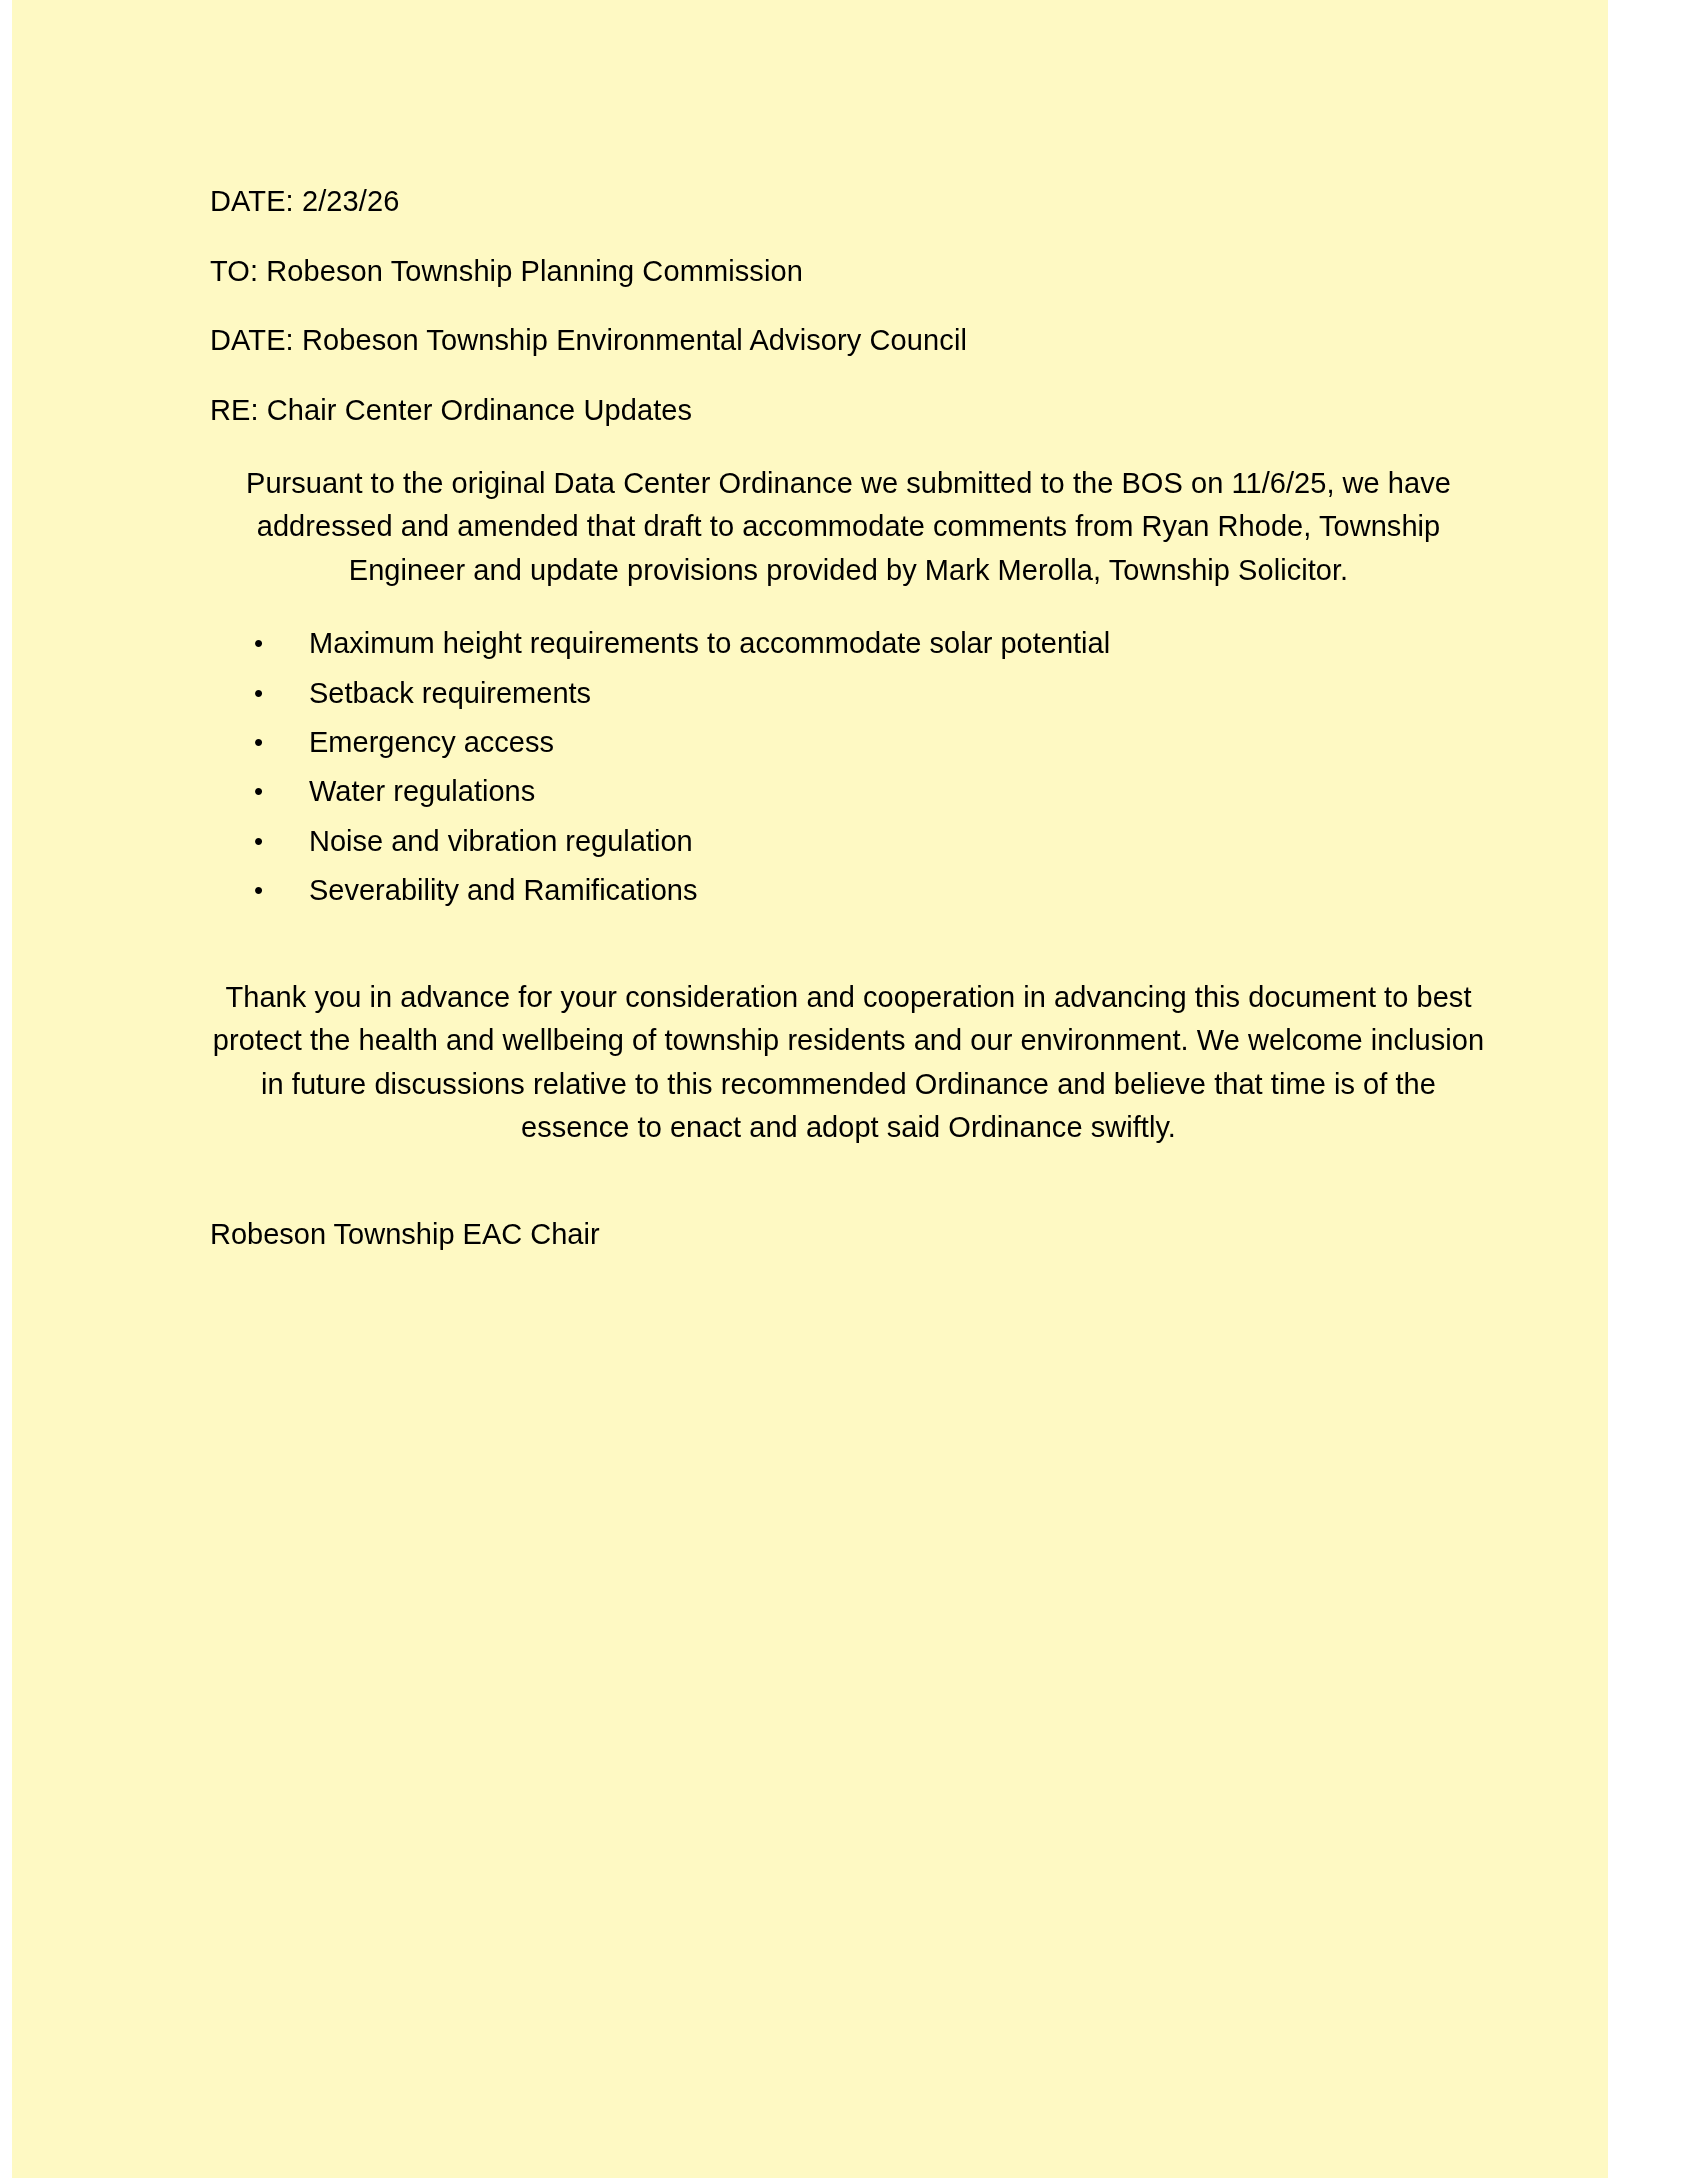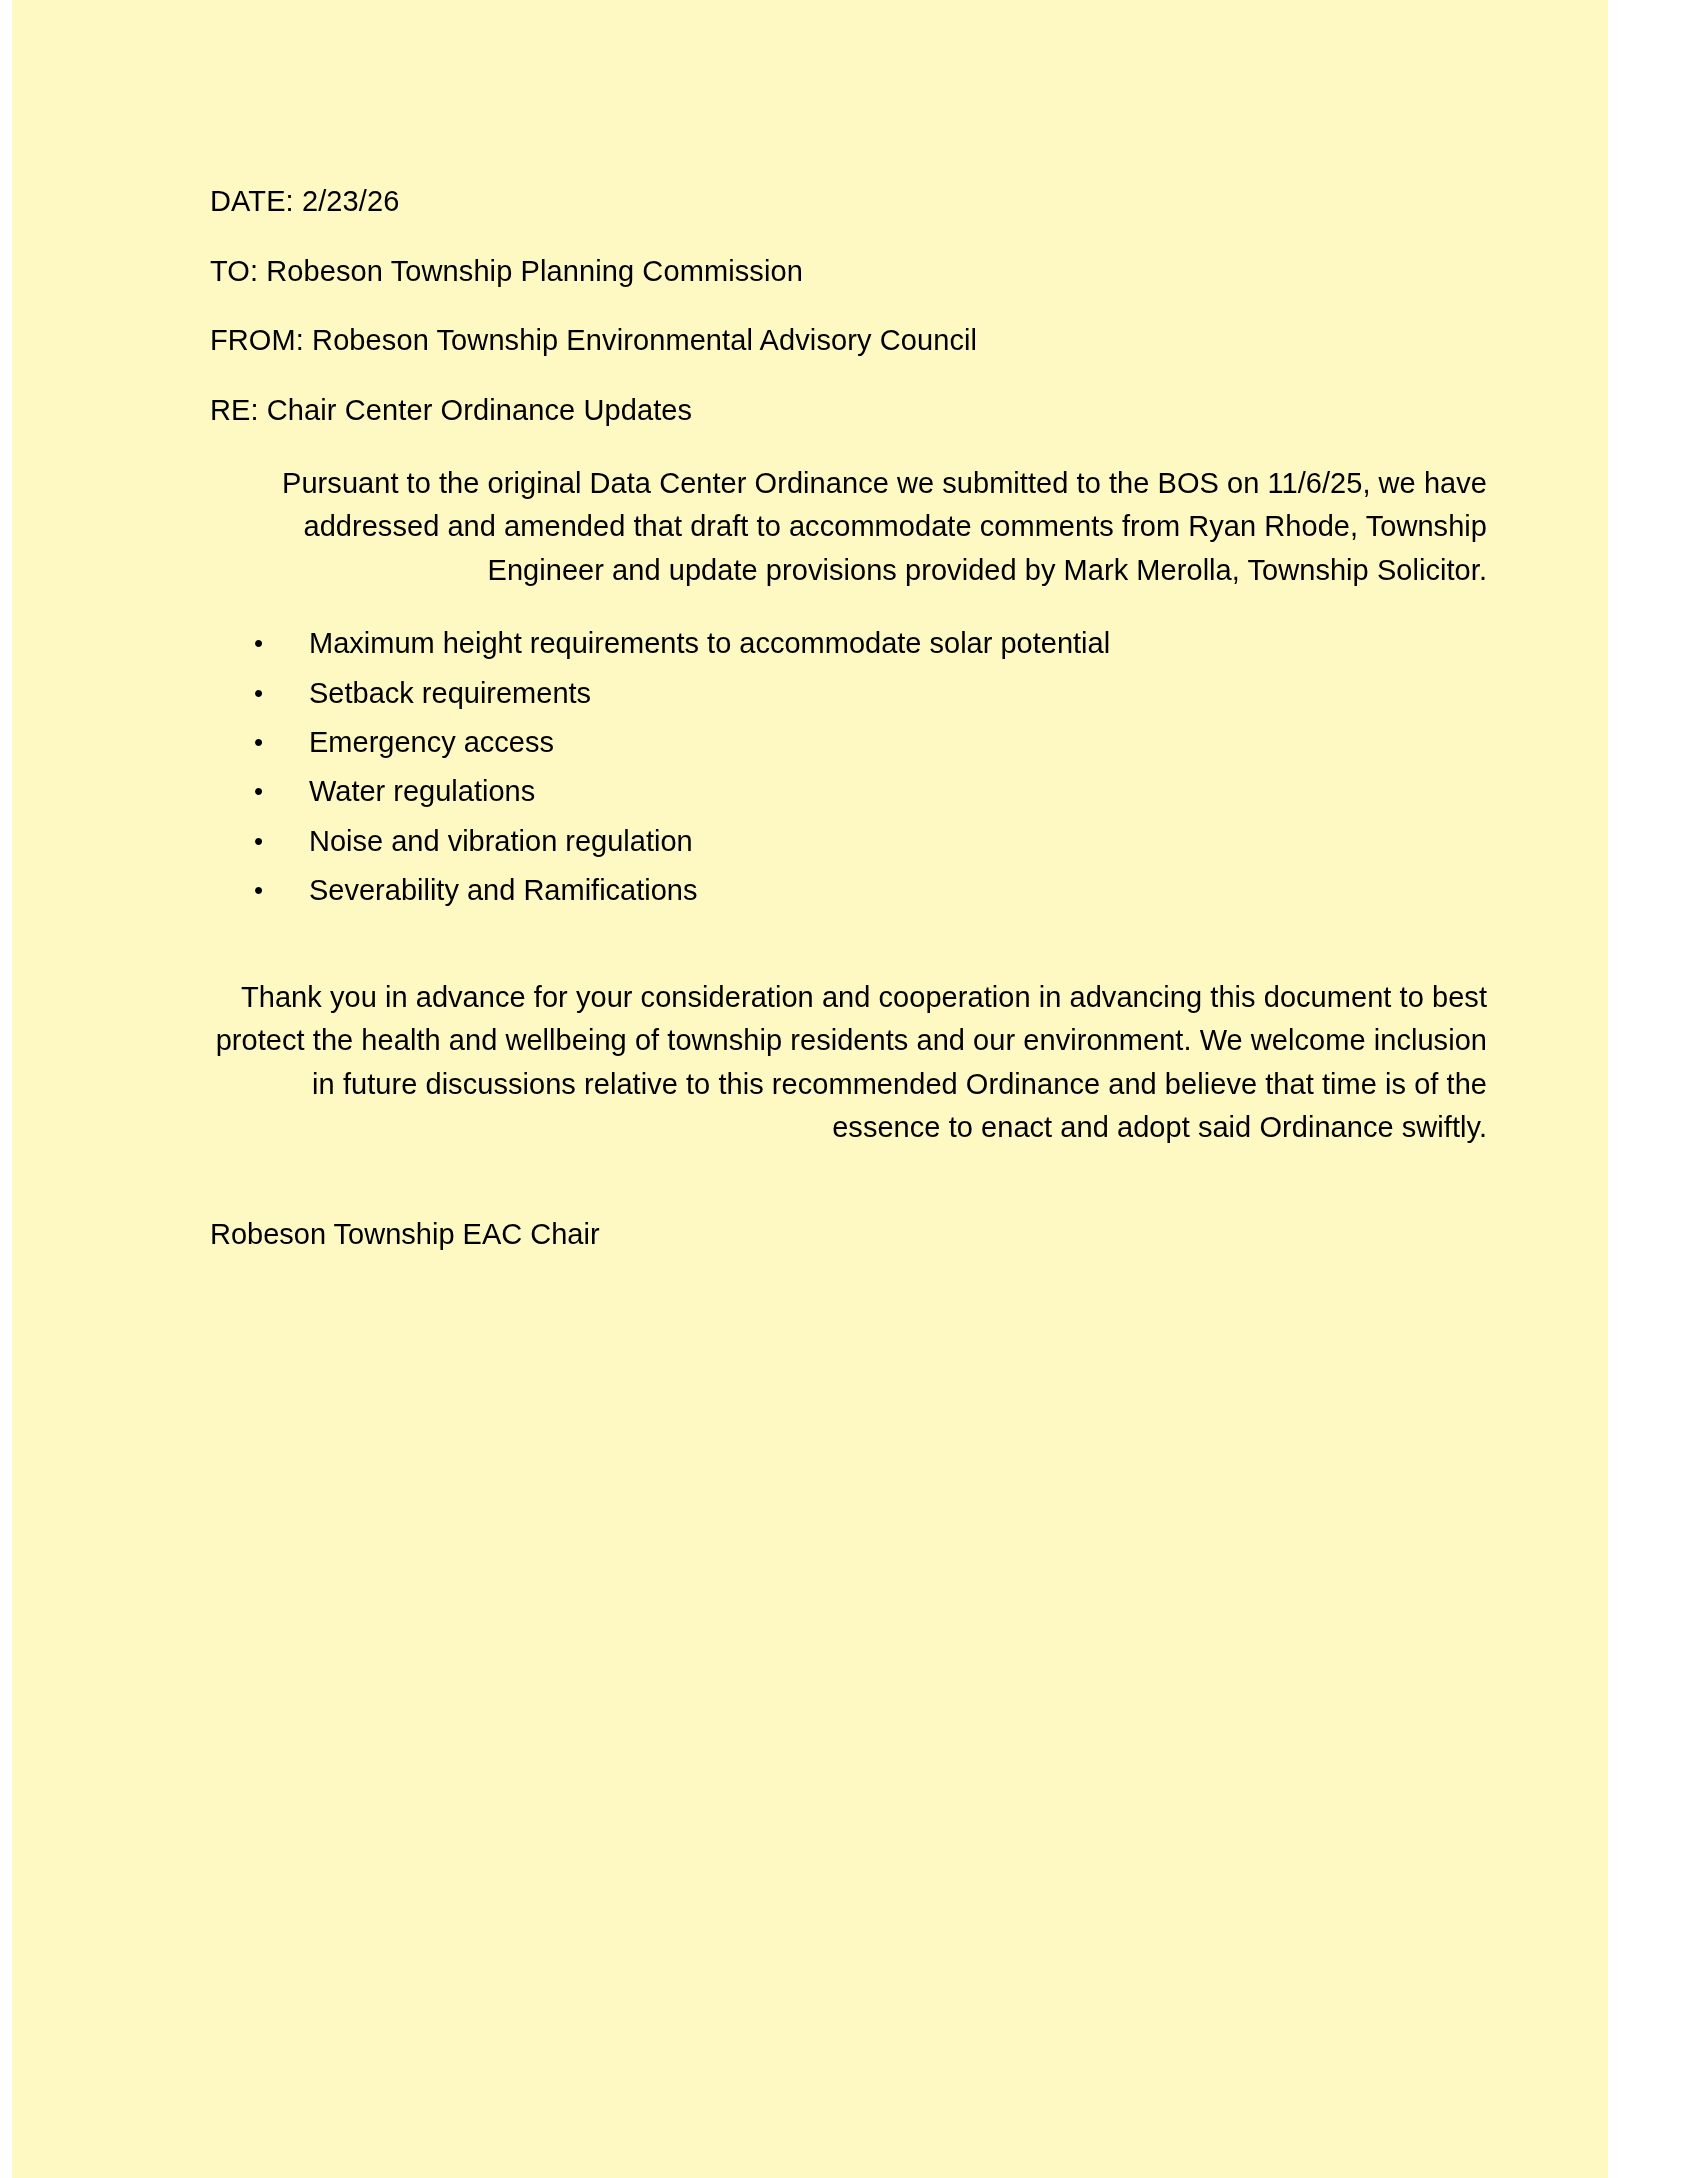--- a/index.html
+++ b/index.html
@@ -31,21 +31,21 @@
     line-height: 1.30;
     margin: 0 0 32px 0;
     letter-spacing: 0.1px;
     white-space: nowrap;
   }
   .para {
     font-size: 29px;
     line-height: 1.50;
     margin: 0 0 30px 0;
     letter-spacing: 0.05px;
-    text-align: right;
+    text-align: center;
   }
   .para-intro {
     margin-bottom: 34px;
   }
   .bullet-list {
     list-style: none;
     margin: 14px 0 0 0;
     padding: 0;
   }
   .bullet-item {
@@ -76,21 +76,21 @@
   }
 </style>
 </head>
 <body>
 
 <div class="page">
   <div class="content">
 
     <p class="memo-line">DATE: 2/23/26</p>
     <p class="memo-line">TO: Robeson Township Planning Commission</p>
-    <p class="memo-line">FROM: Robeson Township Environmental Advisory Council</p>
+    <p class="memo-line">DATE: Robeson Township Environmental Advisory Council</p>
     <p class="memo-line">RE: Chair Center Ordinance Updates</p>
 
     <p class="para para-intro">Pursuant to the original Data Center Ordinance we submitted to the BOS on 11/6/25, we have addressed and amended that draft to accommodate comments from Ryan Rhode, Township Engineer and update provisions provided by Mark Merolla, Township Solicitor.</p>
 
 
     <ul class="bullet-list">
       <li class="bullet-item">
         <span class="dot">•</span>
         <span>Maximum height requirements to accommodate solar potential</span>
       </li>

